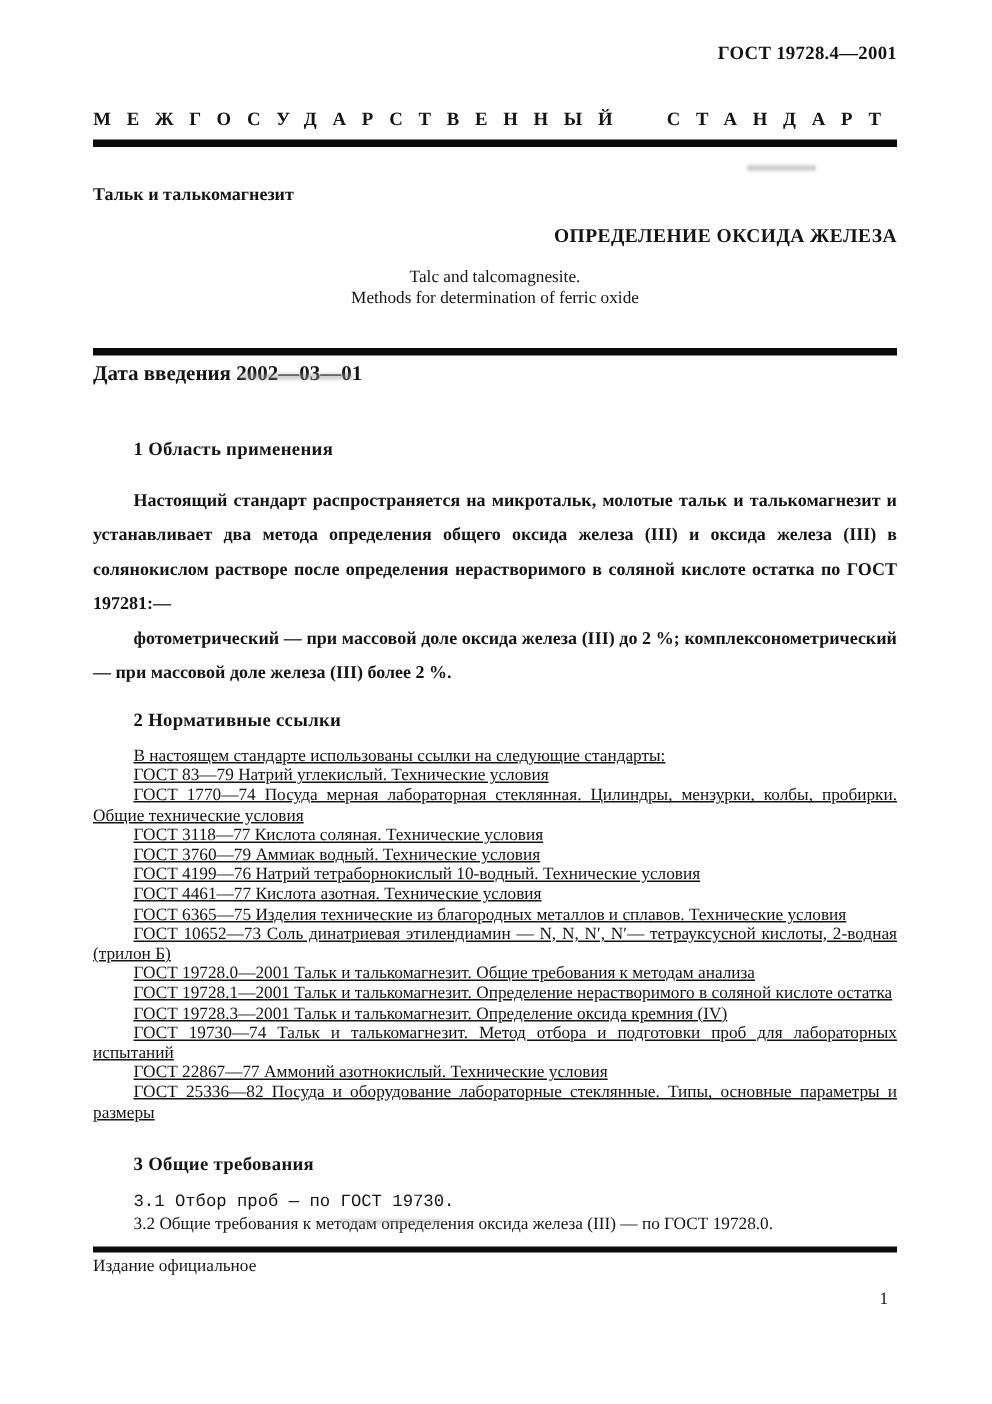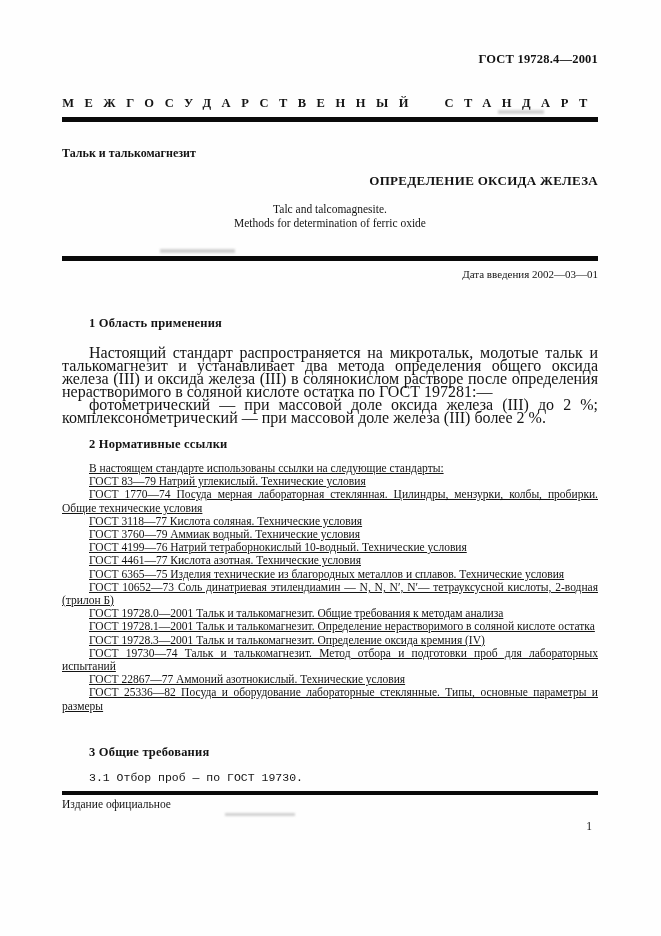--- a/index.html
+++ b/index.html
@@ -1,21 +1,21 @@
 <!DOCTYPE html>
 <html><head>
 <meta charset="utf-8">
 <style>
   html, body { margin: 0; padding: 0; background: #ffffff; }
   .page {
     position: relative;
     width: 661px;
     height: 936px;
     box-sizing: border-box;
-    padding: 52px 63px 0 62px;
+    padding: 28px 63px 0 62px;
     background: #fefefe;
     font-family: "Liberation Serif", "DejaVu Serif", serif;
     color: #141414;
     overflow: hidden;
   }
   .doc-number {
     font-size: 12.5px;
     font-weight: bold;
     text-align: right;
     line-height: 14px;
@@ -51,41 +51,42 @@
     letter-spacing: 0.3px;
   }
   .subject-en, .title-en {
     font-size: 11.5px;
     text-align: center;
     line-height: 13.5px;
   }
   .subject-en { margin-top: 15px; }
   .effective-date {
     margin-top: 6px;
-    font-size: 11px;
-    font-weight: normal;
-    text-align: right;
+    font-size: 14px;
+    font-weight: bold;
+    text-align: left;
     line-height: 14px;
   }
   h2 {
     font-size: 12.5px;
     font-weight: bold;
     margin: 0 0 0 27px;
     line-height: 14px;
     letter-spacing: 0.2px;
   }
   .h-scope   { margin-top: 35px; }
   .h-refs    { margin-top: 13px; }
-  .h-general { margin-top: 32px; }
+  .h-general { margin-top: 20px; }
   p { margin: 0; }
   .para {
-    font-size: 16px;
-    line-height: 13px;
+    font-size: 12px;
+    line-height: 23px;
     text-align: justify;
     text-indent: 27px;
+    font-weight: bold;
   }
   .para-first { margin-top: 16px; }
   .intro { margin-top: 11px; }
   .ref, .intro {
     font-size: 11.5px;
     line-height: 13.2px;
     text-align: justify;
     text-indent: 27px;
     text-decoration: underline;
   }
@@ -149,20 +150,21 @@
   <p class="ref">ГОСТ 10652—73  Соль динатриевая этилендиамин — N, N, N′, N′— тетрауксусной кислоты, 2-водная (трилон Б)</p>
   <p class="ref">ГОСТ 19728.0—2001  Тальк и талькомагнезит. Общие требования к методам анализа</p>
   <p class="ref">ГОСТ 19728.1—2001  Тальк и талькомагнезит. Определение нерастворимого в соляной кислоте остатка</p>
   <p class="ref">ГОСТ 19728.3—2001  Тальк и талькомагнезит. Определение оксида кремния (IV)</p>
   <p class="ref">ГОСТ 19730—74  Тальк и талькомагнезит. Метод отбора и подготовки проб для лабораторных испытаний</p>
   <p class="ref">ГОСТ 22867—77  Аммоний азотнокислый. Технические условия</p>
   <p class="ref">ГОСТ 25336—82  Посуда и оборудование лабораторные стеклянные. Типы, основные параметры и размеры</p>
 
   <h2 class="h-general">3  Общие требования</h2>
   <p class="item item-first">3.1  Отбор проб — по ГОСТ  19730.</p>
+  <p class="item">3.2  Общие требования к методам определения оксида железа (III) — по ГОСТ 19728.0.</p>
 
   <div class="rule footer-rule"></div>
   <div class="edition-note">Издание официальное</div>
   <div class="page-number">1</div>
 
   <div class="artifact artifact-1"></div>
   <div class="artifact artifact-2"></div>
   <div class="artifact artifact-3"></div>
 
 </div>

